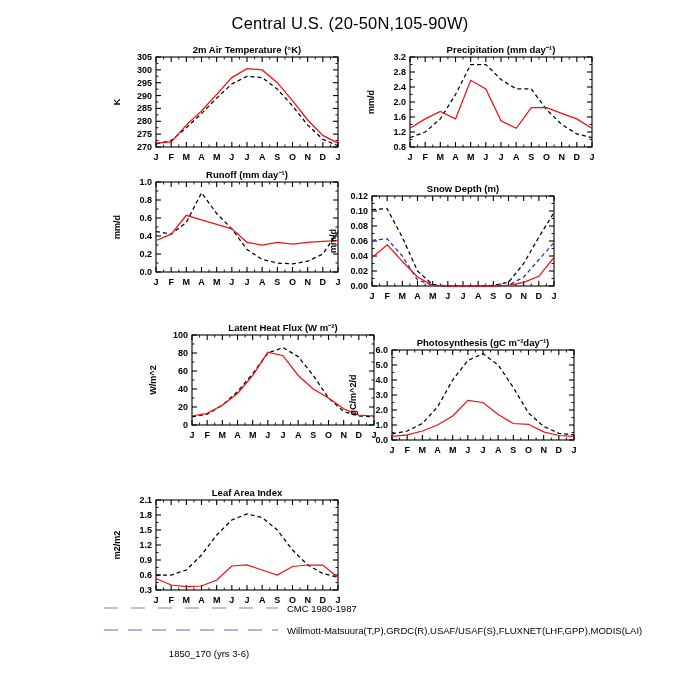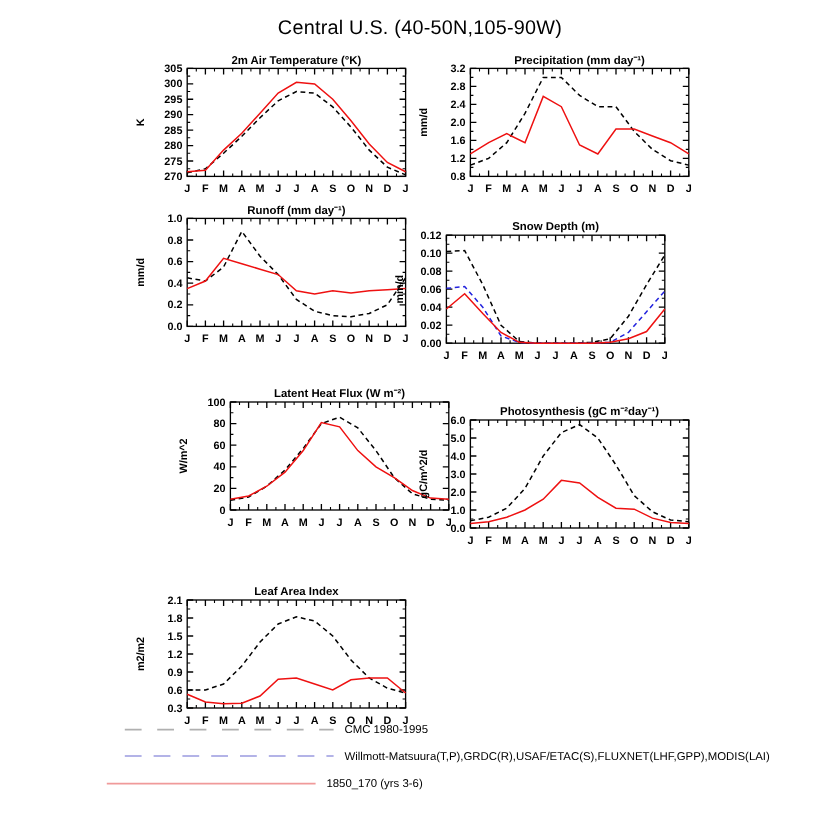--- a/index.html
+++ b/index.html
@@ -9,21 +9,21 @@
     font-size:16.5px;color:#000;letter-spacing:0.2px;}
   .panel{position:absolute;font-weight:bold;}
   .legend-row{position:absolute;display:flex;align-items:center;height:12px;}
   .legend-row .label{font-size:9.5px;color:#000;margin-left:8px;white-space:nowrap;}
   svg text{font-family:"Liberation Sans", sans-serif;}
 </style>
 </head>
 <body>
 
 <div class="figure">
-  <div class="main-title">Central U.S. (40-50N,105-90W)</div>
+  <div class="main-title">Central U.S. (20-50N,105-90W)</div>
   <div id="panels">
       <div class="panel" style="left: 106px; top: 45px;"><svg width="270" height="142">
           <text x="141" y="8" text-anchor="middle" font-size="9.5" fill="#000">2m Air Temperature (°K)</text>
           <text x="14" y="57" text-anchor="middle" font-size="9" fill="#000" transform="rotate(-90 14 57)">K</text>
           <rect x="50" y="12" width="182" height="90" fill="none" stroke="#000" stroke-width="1.1"></rect>
           <line x1="50" y1="102" x2="55" y2="102" stroke="#000" stroke-width="1.1"></line>
           <line x1="227" y1="102" x2="232" y2="102" stroke="#000" stroke-width="1.1"></line>
           <text x="46" y="105" text-anchor="end" font-size="9" fill="#000">270</text>
           <line x1="50" y1="95.57142857142857" x2="52.5" y2="95.57142857142857" stroke="#000" stroke-width="0.9"></line>
           <line x1="229.5" y1="95.57142857142857" x2="232" y2="95.57142857142857" stroke="#000" stroke-width="0.9"></line>
@@ -119,21 +119,21 @@
           <line x1="216.83333333333331" y1="12" x2="216.83333333333331" y2="17" stroke="#000" stroke-width="1.1"></line>
           <text x="216.83333333333331" y="115" text-anchor="middle" font-size="9" fill="#000">D</text>
           <line x1="224.41666666666669" y1="99.5" x2="224.41666666666669" y2="102" stroke="#000" stroke-width="0.9"></line>
           <line x1="224.41666666666669" y1="12" x2="224.41666666666669" y2="14.5" stroke="#000" stroke-width="0.9"></line>
           <line x1="232" y1="97" x2="232" y2="102" stroke="#000" stroke-width="1.1"></line>
           <line x1="232" y1="12" x2="232" y2="17" stroke="#000" stroke-width="1.1"></line>
           <text x="232" y="115" text-anchor="middle" font-size="9" fill="#000">J</text>
           <polyline points="50.0,98.9 65.2,95.6 80.3,82.7 95.5,68.6 110.7,53.1 125.8,39.0 141.0,31.3 156.2,32.6 171.3,44.1 186.5,60.9 201.7,80.1 216.8,94.3 232.0,100.7" fill="none" stroke="#000000" stroke-width="1.25" stroke-dasharray="4,3"></polyline>
           <polyline points="50.0,98.1 65.2,96.9 80.3,80.1 95.5,66.0 110.7,49.3 125.8,32.6 141.0,23.6 156.2,24.9 171.3,37.7 186.5,55.7 201.7,75.0 216.8,90.4 232.0,98.1" fill="none" stroke="#ee1111" stroke-width="1.25"></polyline>
         </svg></div>
-      <div class="panel" style="left: 342px; top: 45px; text-align: right;"><svg width="270" height="142">
+      <div class="panel" style="left: 360px; top: 45px; text-align: right;"><svg width="270" height="142">
           <text x="141" y="8" text-anchor="middle" font-size="9.5" fill="#000">Precipitation (mm day⁻¹)</text>
           <text x="14" y="57" text-anchor="middle" font-size="9" fill="#000" transform="rotate(-90 14 57)">mm/d</text>
           <rect x="50" y="12" width="182" height="90" fill="none" stroke="#000" stroke-width="1.1"></rect>
           <line x1="50" y1="102" x2="55" y2="102" stroke="#000" stroke-width="1.1"></line>
           <line x1="227" y1="102" x2="232" y2="102" stroke="#000" stroke-width="1.1"></line>
           <text x="46" y="105" text-anchor="end" font-size="9" fill="#000">0.8</text>
           <line x1="50" y1="94.5" x2="52.5" y2="94.5" stroke="#000" stroke-width="0.9"></line>
           <line x1="229.5" y1="94.5" x2="232" y2="94.5" stroke="#000" stroke-width="0.9"></line>
           <line x1="50" y1="87" x2="55" y2="87" stroke="#000" stroke-width="1.1"></line>
           <line x1="227" y1="87" x2="232" y2="87" stroke="#000" stroke-width="1.1"></line>
@@ -734,28 +734,28 @@
           <text x="232" y="115" text-anchor="middle" font-size="9" fill="#000">J</text>
           <polyline points="50.0,87.0 65.2,87.0 80.3,82.0 95.5,67.0 110.7,47.0 125.8,32.0 141.0,26.0 156.2,29.5 171.3,42.0 186.5,62.0 201.7,77.0 216.8,85.5 232.0,89.5" fill="none" stroke="#000000" stroke-width="1.25" stroke-dasharray="4,3"></polyline>
           <polyline points="50.0,90.5 65.2,97.0 80.3,98.5 95.5,98.0 110.7,92.0 125.8,78.0 141.0,77.0 156.2,82.0 171.3,87.0 186.5,78.5 201.7,77.0 216.8,77.0 232.0,89.5" fill="none" stroke="#ee1111" stroke-width="1.25"></polyline>
         </svg></div>
     </div>
   <div id="legend">
       <div class="legend-row" style="left: 103px; top: 602px;">
         <svg width="176" height="10">
           <line x1="1" y1="5" x2="175" y2="5" stroke="#b0b0b0" stroke-width="1.4" stroke-dasharray="14,13"></line>
         </svg>
-        <span class="label">CMC 1980-1995</span>
+        <span class="label">CMC 1980-1987</span>
       </div>
       <div class="legend-row" style="left: 103px; top: 624px;">
         <svg width="176" height="10">
           <line x1="1" y1="5" x2="175" y2="5" stroke="#9a9ae0" stroke-width="1.4" stroke-dasharray="14,10"></line>
         </svg>
-        <span class="label">Willmott-Matsuura(T,P),GRDC(R),USAF/ETAC(S),FLUXNET(LHF,GPP),MODIS(LAI)</span>
+        <span class="label">Willmott-Matsuura(T,P),GRDC(R),USAF/USAF(S),FLUXNET(LHF,GPP),MODIS(LAI)</span>
       </div>
-      <div class="legend-row" style="left: 88px; top: 647px;">
+      <div class="legend-row" style="left: 117px; top: 647px; flex-direction: column;">
         <svg width="176" height="10">
           <line x1="1" y1="5" x2="175" y2="5" stroke="#f09a9a" stroke-width="1.4"></line>
         </svg>
         <span class="label">1850_170 (yrs 3-6)</span>
       </div>
     </div>
 </div>
 
 </body></html>

